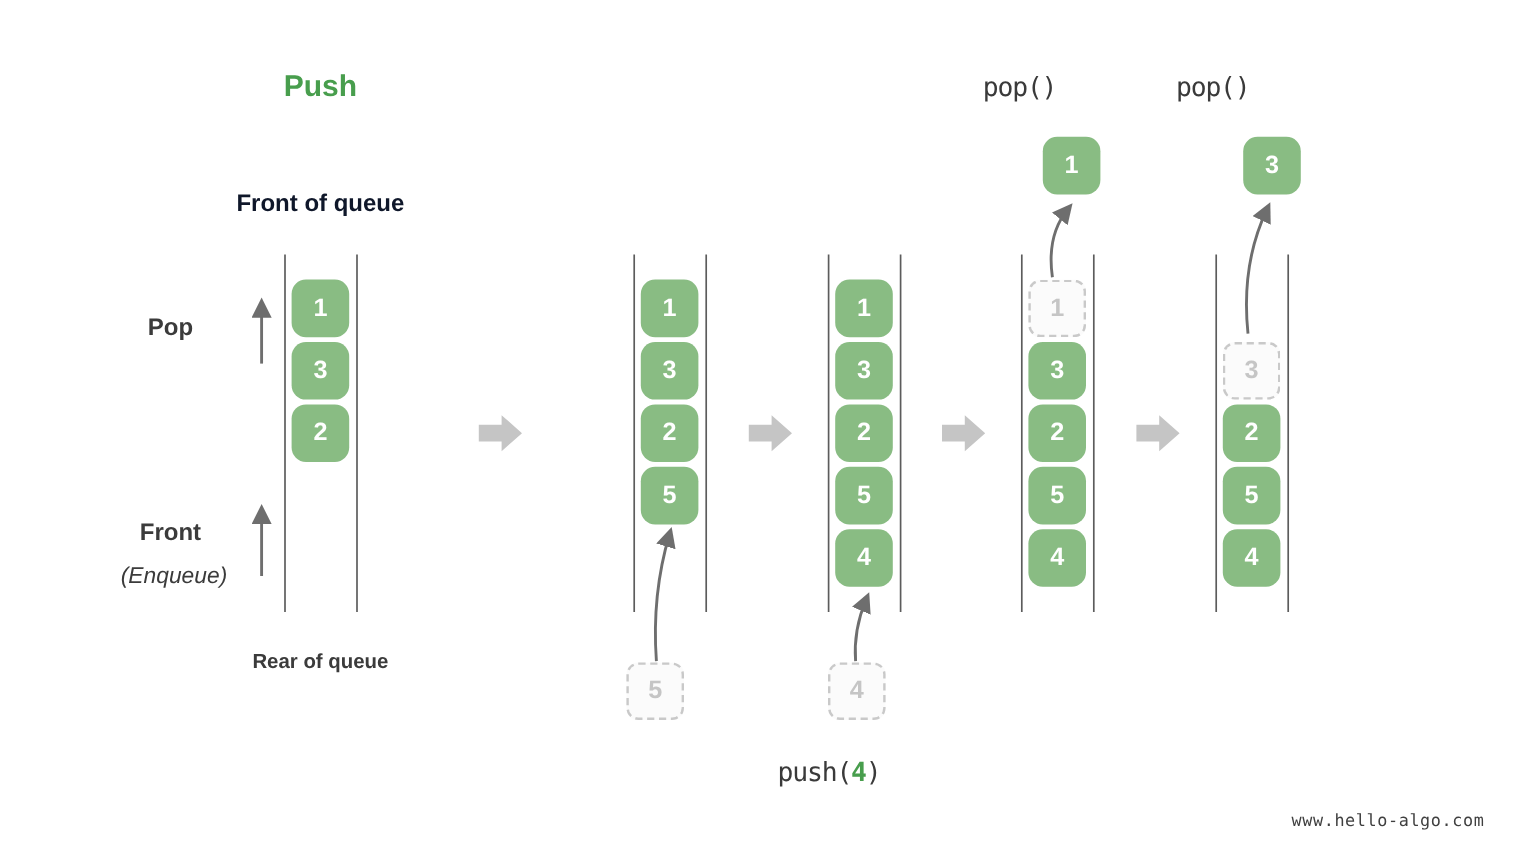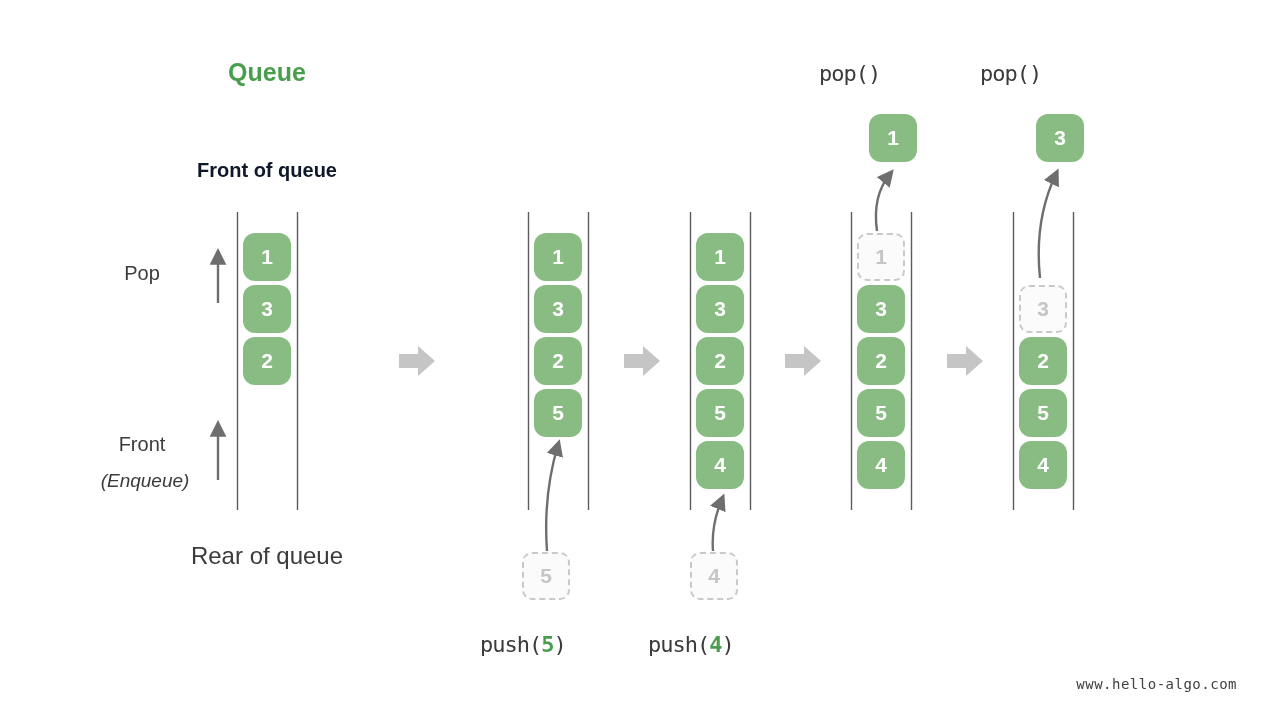--- a/index.html
+++ b/index.html
@@ -6,22 +6,22 @@
   .canvas{
     position:relative;width:1280px;height:720px;background:#ffffff;overflow:hidden;
     font-family:"Liberation Sans",sans-serif;color:#3b3b3b;
   }
   .layer{position:absolute;left:0;top:0;width:1280px;height:720px;}
 
   
   .txt{position:absolute;text-align:center;white-space:nowrap;}
   .title{left:167px;top:58px;width:200px;font-size:25px;font-weight:bold;color:#489e4d;}
   .front{left:117px;top:159px;width:300px;font-size:20px;font-weight:bold;color:#0f172a;}
-  .rear{left:117px;top:542px;width:300px;font-size:24px;font-weight:normal;color:#3b3b3b;}
-  .op-main{left:42px;width:200px;font-size:20px;font-weight:normal;color:#3b3b3b;}
+  .rear{left:117px;top:542px;width:300px;font-size:17px;font-weight:bold;color:#3b3b3b;}
+  .op-main{left:42px;width:200px;font-size:20px;font-weight:bold;color:#3b3b3b;}
   .op-sub{left:42px;width:206px;font-size:19px;color:#3b3b3b;}
   .pop-main{top:262px;}
   .pop-sub{top:299px;}
   .push-main{top:433px;}
   .push-sub{top:470px;font-style:italic;}
 
   .mono{font-family:"DejaVu Sans Mono",monospace;}
   .call{position:absolute;width:160px;text-align:left;font-size:22px;color:#3a3a3a;letter-spacing:-1px;}
   .call .arg{color:#489e4d;font-weight:bold;}
   .pop-call-1{left:819px;top:61px;}
@@ -81,37 +81,36 @@
     <g fill="none" stroke="#6e6e6e" stroke-width="2.4">
       <line x1="218" y1="303" x2="218" y2="254" marker-end="url(#ah)"></line>
       <line x1="218" y1="480" x2="218" y2="426" marker-end="url(#ah)"></line>
       <path d="M 547 551 Q 543 495 558 445" marker-end="url(#ah)"></path>
       <path d="M 713 551 Q 711 525 722 499" marker-end="url(#ah)"></path>
       <path d="M 877 231 Q 872 196 890 174" marker-end="url(#ah)"></path>
       <path d="M 1040 278 Q 1034 220 1056 174" marker-end="url(#ah)"></path>
     </g>
   </svg>
 
-  <div class="txt title">Queue</div>
+  <div class="txt title">Push</div>
   <div class="txt front">Front of queue</div>
   <div class="txt rear">Rear of queue</div>
   <div class="txt op-main pop-main">Pop</div>
   <div class="txt op-main push-main">Front</div>
   <div class="txt op-sub push-sub">(Enqueue)</div>
 
   <div class="box c1 s0">1</div>
   <div class="box c1 s1">3</div>
   <div class="box c1 s2">2</div>
 
   <div class="box c2 s0">1</div>
   <div class="box c2 s1">3</div>
   <div class="box c2 s2">2</div>
   <div class="box c2 s3">5</div>
   <div class="box dashed" style="left:522px;top:552px;">5</div>
-  <div class="call mono push-call-1"><span>push(</span><span class="arg">5</span><span>)</span></div>
 
   <div class="box c3 s0">1</div>
   <div class="box c3 s1">3</div>
   <div class="box c3 s2">2</div>
   <div class="box c3 s3">5</div>
   <div class="box c3 s4">4</div>
   <div class="box dashed" style="left:690px;top:552px;">4</div>
   <div class="call mono push-call-2"><span>push(</span><span class="arg">4</span><span>)</span></div>
 
   <div class="box dashed c4 s0">1</div>

